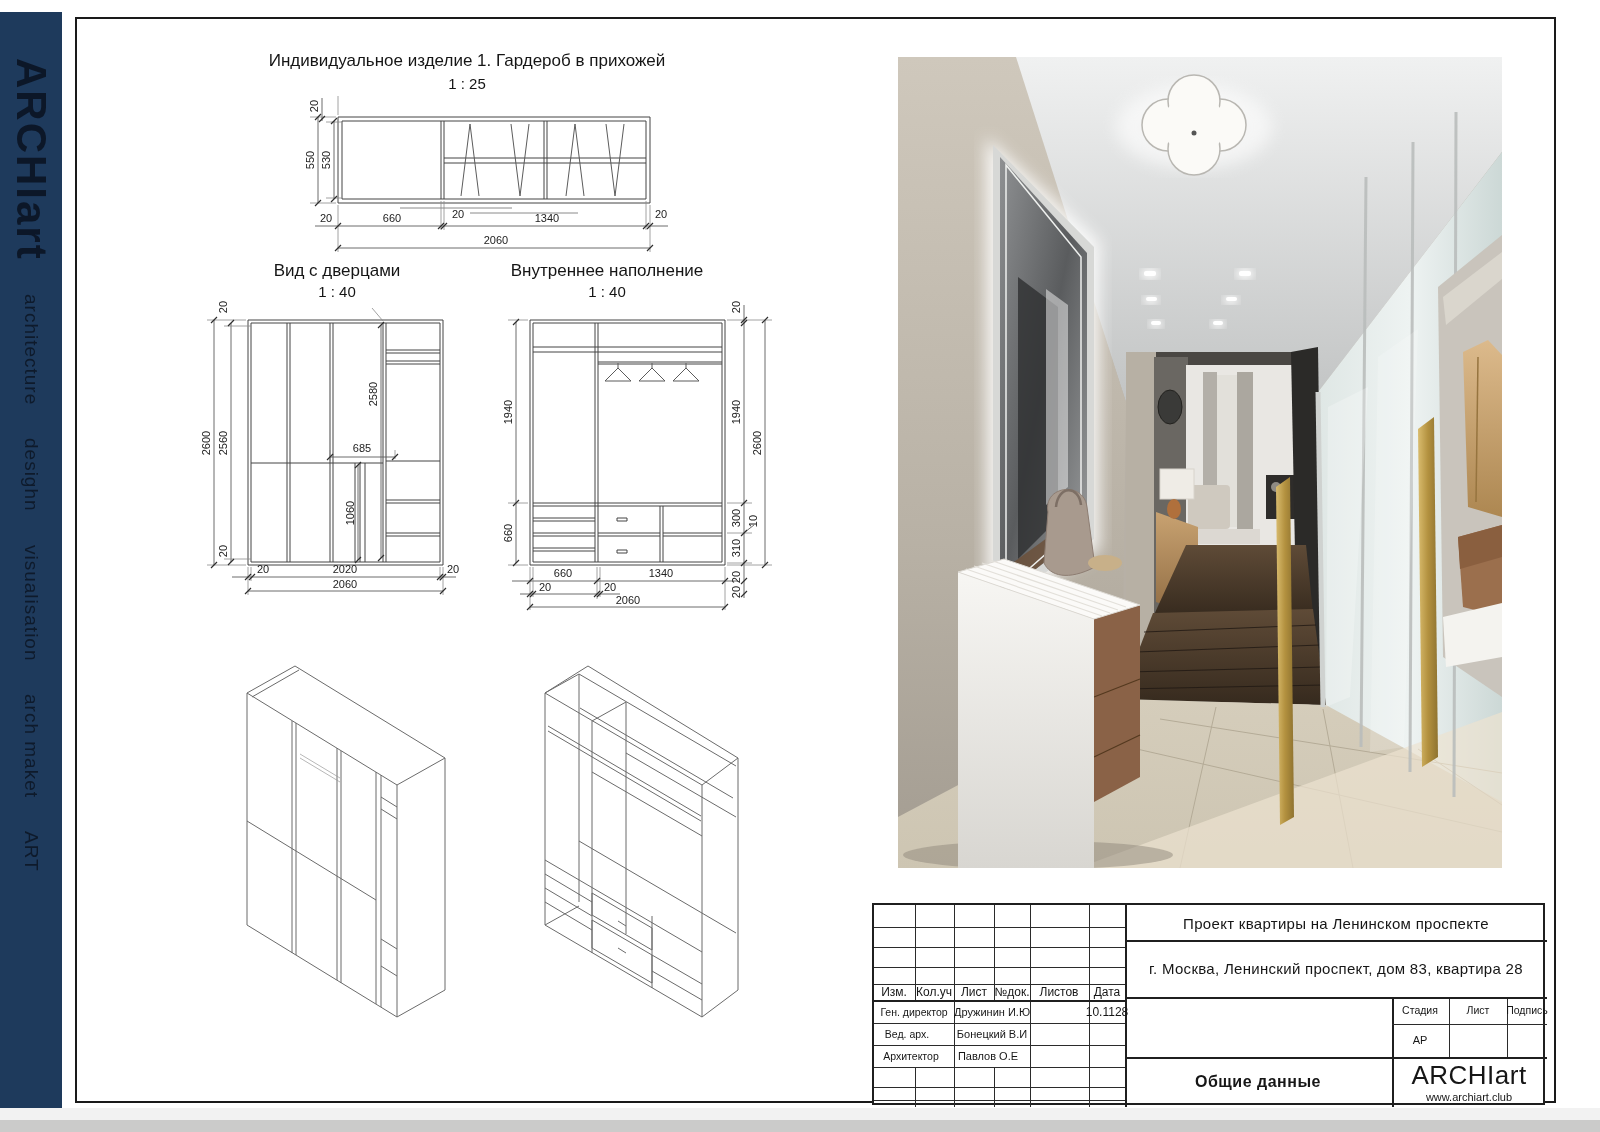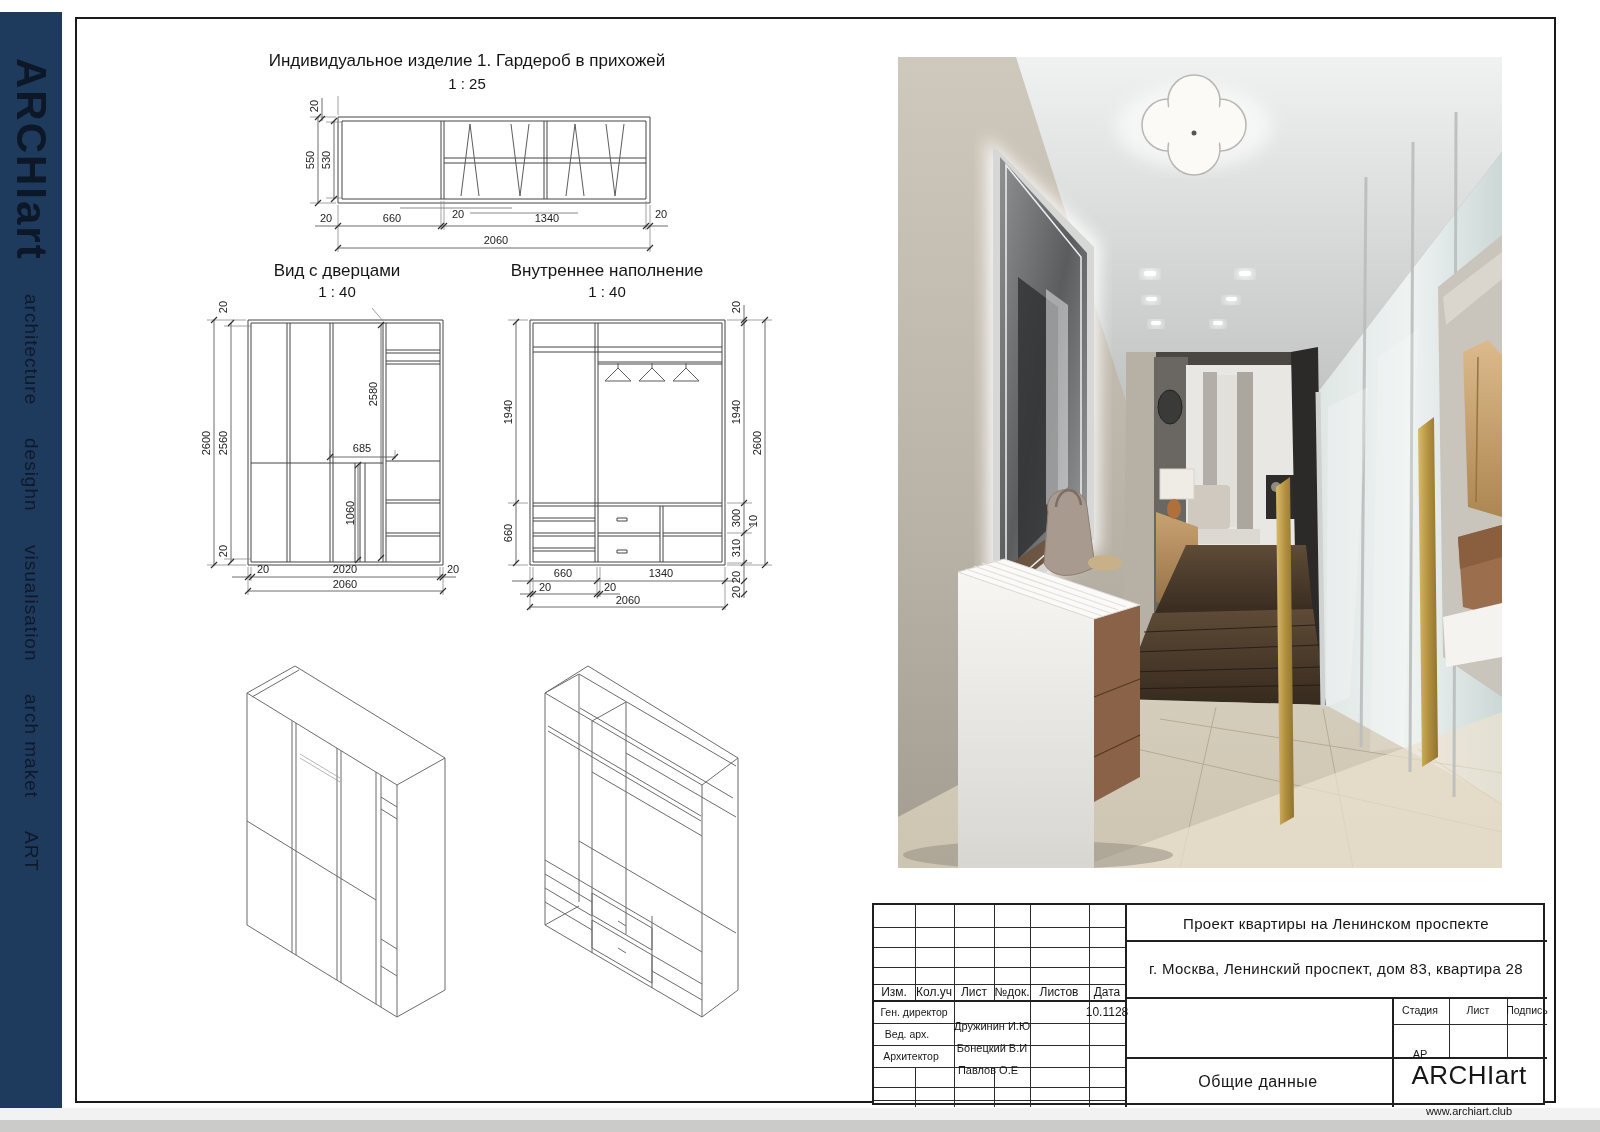--- a/index.html
+++ b/index.html
@@ -22,22 +22,22 @@
   .dwg-scale{font-size:15px;fill:#151515;}
   .dim{font-size:11px;fill:#222;}
   
   .photo{position:absolute;left:898px;top:57px;width:604px;height:811px;overflow:hidden;}
   
   .tb{position:absolute;left:872px;top:903px;width:673px;height:202px;
       border:2px solid #1f1f1f;box-sizing:border-box;background:#fff;}
   .tb .vl,.tb .hl{position:absolute;background:#2b2b2b;}
   .vl{width:1px;} .hl{height:1px;}
   .tb-txt{position:absolute;transform:translate(-50%,-50%);white-space:nowrap;color:#161616;}
-  .t10{font-size:12px;} .t105{font-size:10.5px;text-align:right;} .t11{font-size:11px;margin-top:14px;}
-  .t15{font-size:15px;letter-spacing:.3px;} .t16{font-size:16px;letter-spacing:.5px;}
+  .t10{font-size:12px;} .t105{font-size:10.5px;text-align:right;} .t11{font-size:11px;}
+  .t15{font-size:15px;letter-spacing:.3px;} .t16{font-size:16px;letter-spacing:.5px;font-weight:bold;}
   .brandbig{font-size:26px;letter-spacing:.5px;}
 </style>
 </head>
 <body>
 
 <div class="stage">
 
   <div class="sidebar">
     <div class="side-text"><span class="side-brand">ARCHIart</span><span class="side-item">architecture</span><span class="side-item">desighn</span><span class="side-item">visualisation</span><span class="side-item">arch maket</span><span class="side-item">ART</span></div>
   </div>

